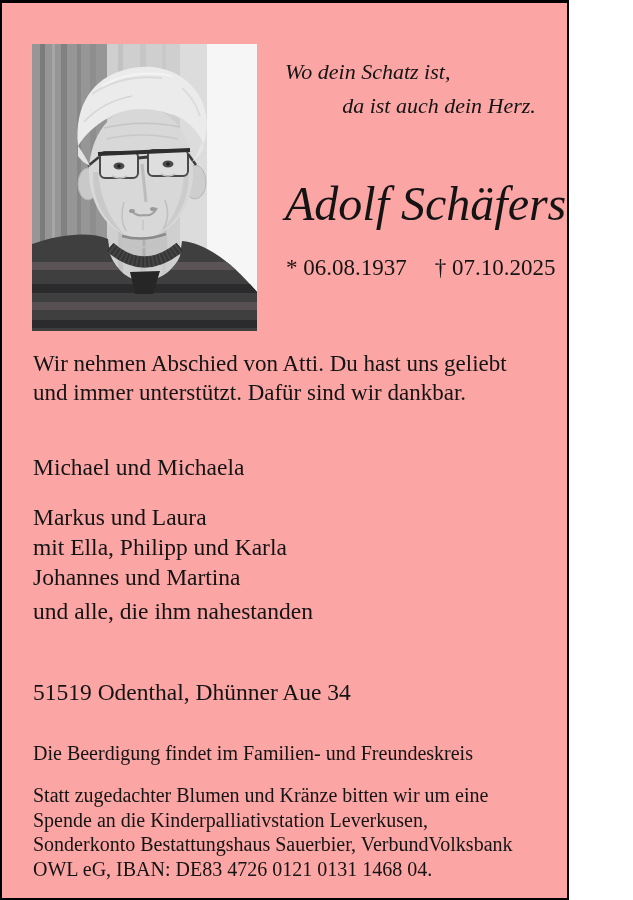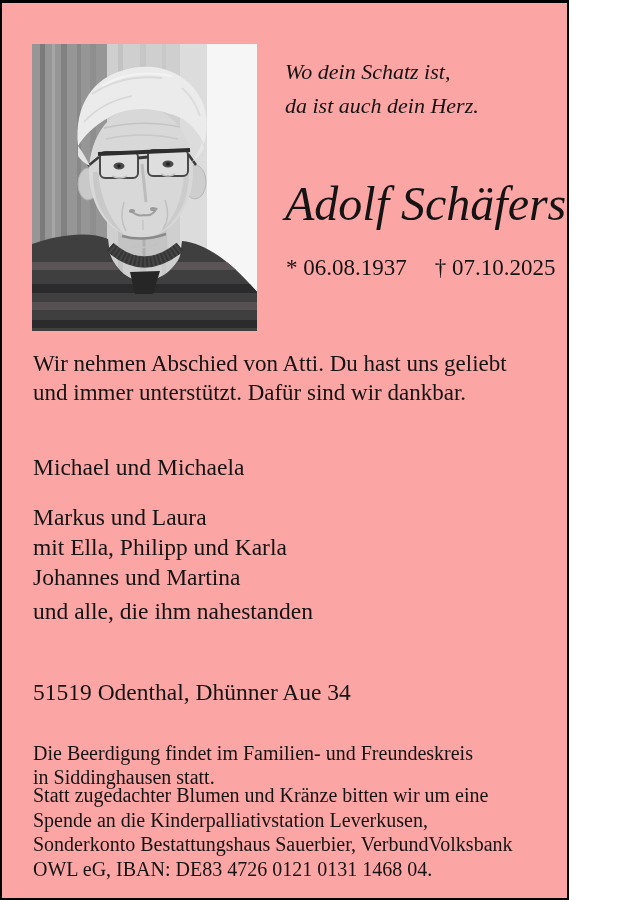--- a/index.html
+++ b/index.html
@@ -32,21 +32,21 @@
   .quote {
     position: absolute;
     left: 283px;
     top: 52px;
     width: 312px;
     font-style: italic;
     font-size: 22px;
     line-height: 34px;
     white-space: nowrap;
   }
-  .quote .q2 { text-align: left; padding-right: 4px; }
+  .quote .q2 { text-align: center; padding-right: 4px; }
 
   .deceased-name {
     position: absolute;
     left: 283px;
     top: 175px;
     font-style: italic;
     font-size: 48px;
     line-height: 52px;
     white-space: nowrap;
     text-align: right;
@@ -214,21 +214,20 @@
     <div class="group-gap">Markus und Laura</div>
     <div>mit Ella, Philipp und Karla</div>
     <div>Johannes und Martina</div>
     <div class="small-gap">und alle, die ihm nahestanden</div>
   </div>
 
   <div class="address">51519 Odenthal, Dhünner Aue 34</div>
 
   <div class="funeral">
     <div>Die Beerdigung findet im Familien- und Freundeskreis</div>
-    <div>in Siddinghausen statt.</div>
   </div>
 
   <div class="donation">
     <div>Statt zugedachter Blumen und Kränze bitten wir um eine</div>
     <div>Spende an die Kinderpalliativstation Leverkusen,</div>
     <div>Sonderkonto Bestattungshaus Sauerbier, VerbundVolksbank</div>
     <div>OWL eG, IBAN: DE83 4726 0121 0131 1468 04.</div>
   </div>
 
 </div>

